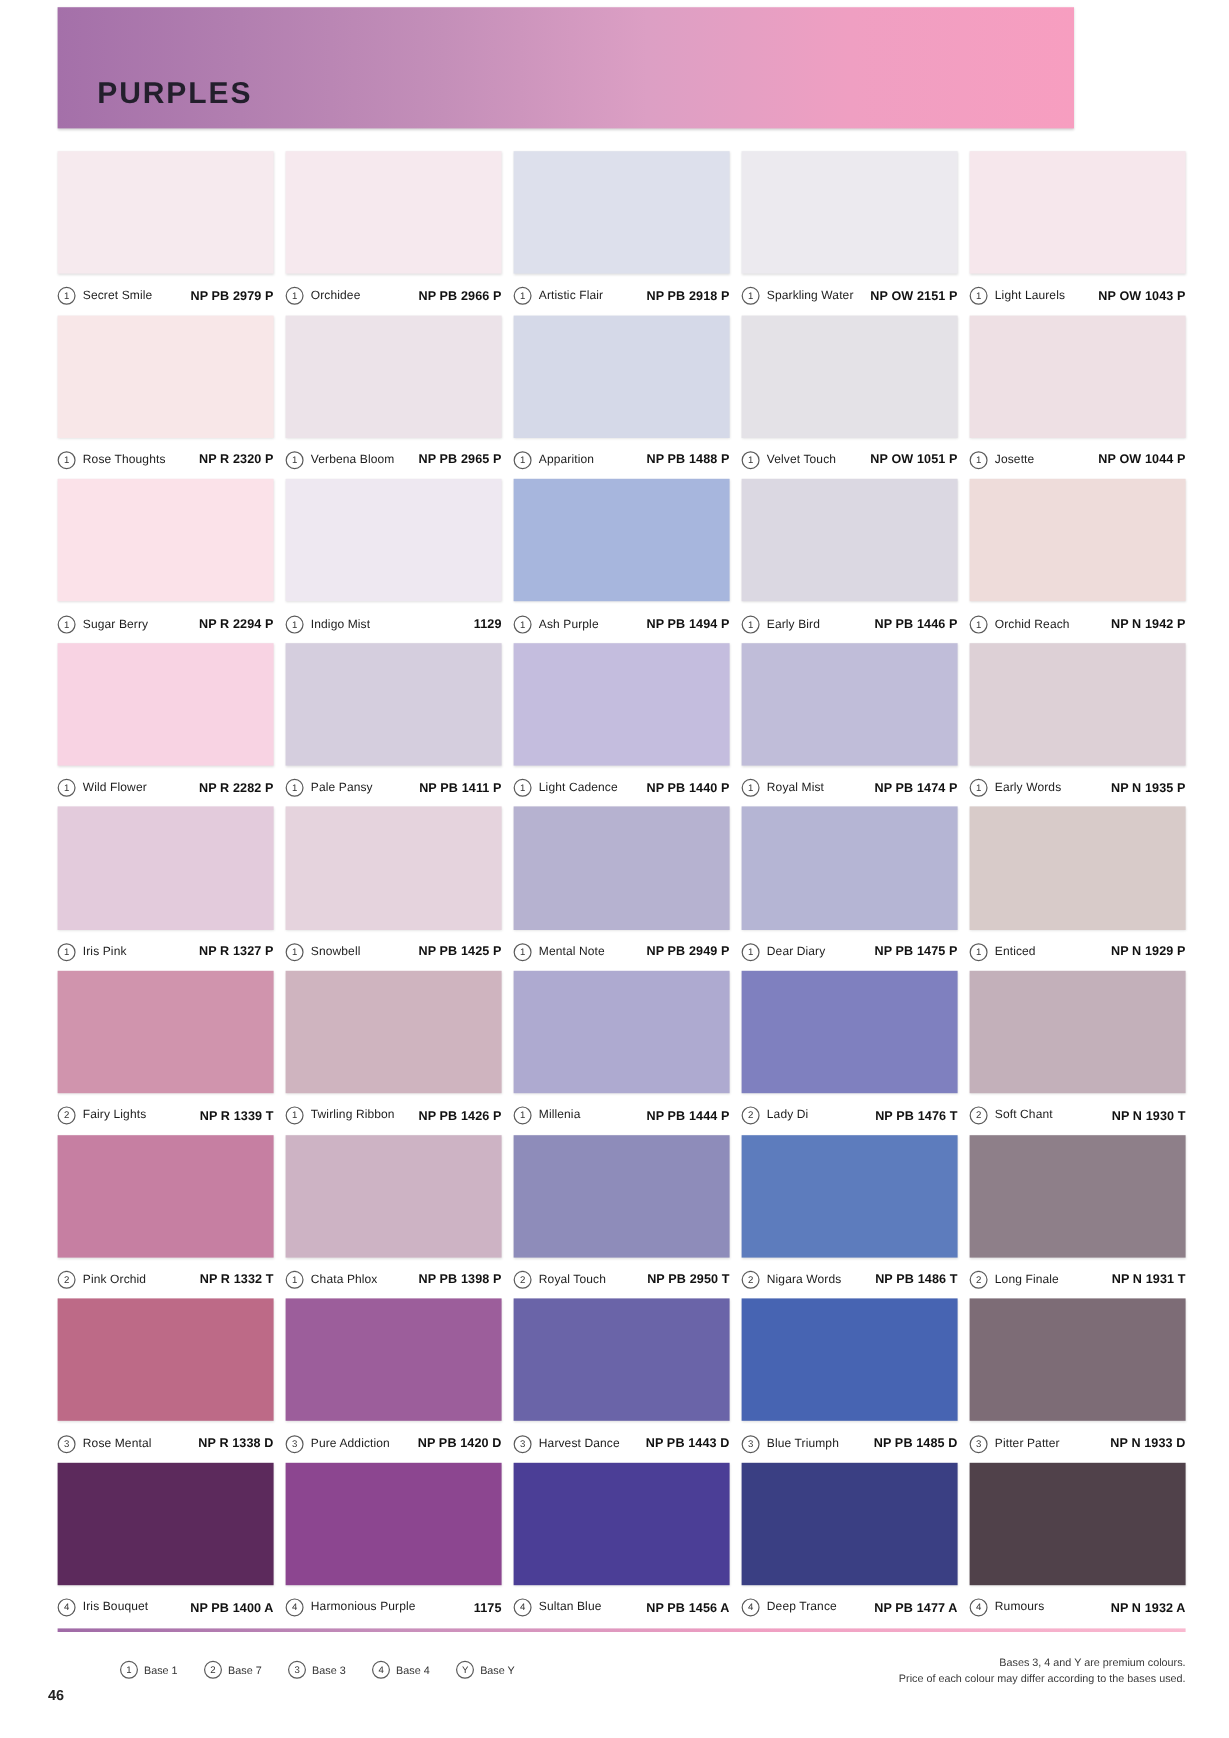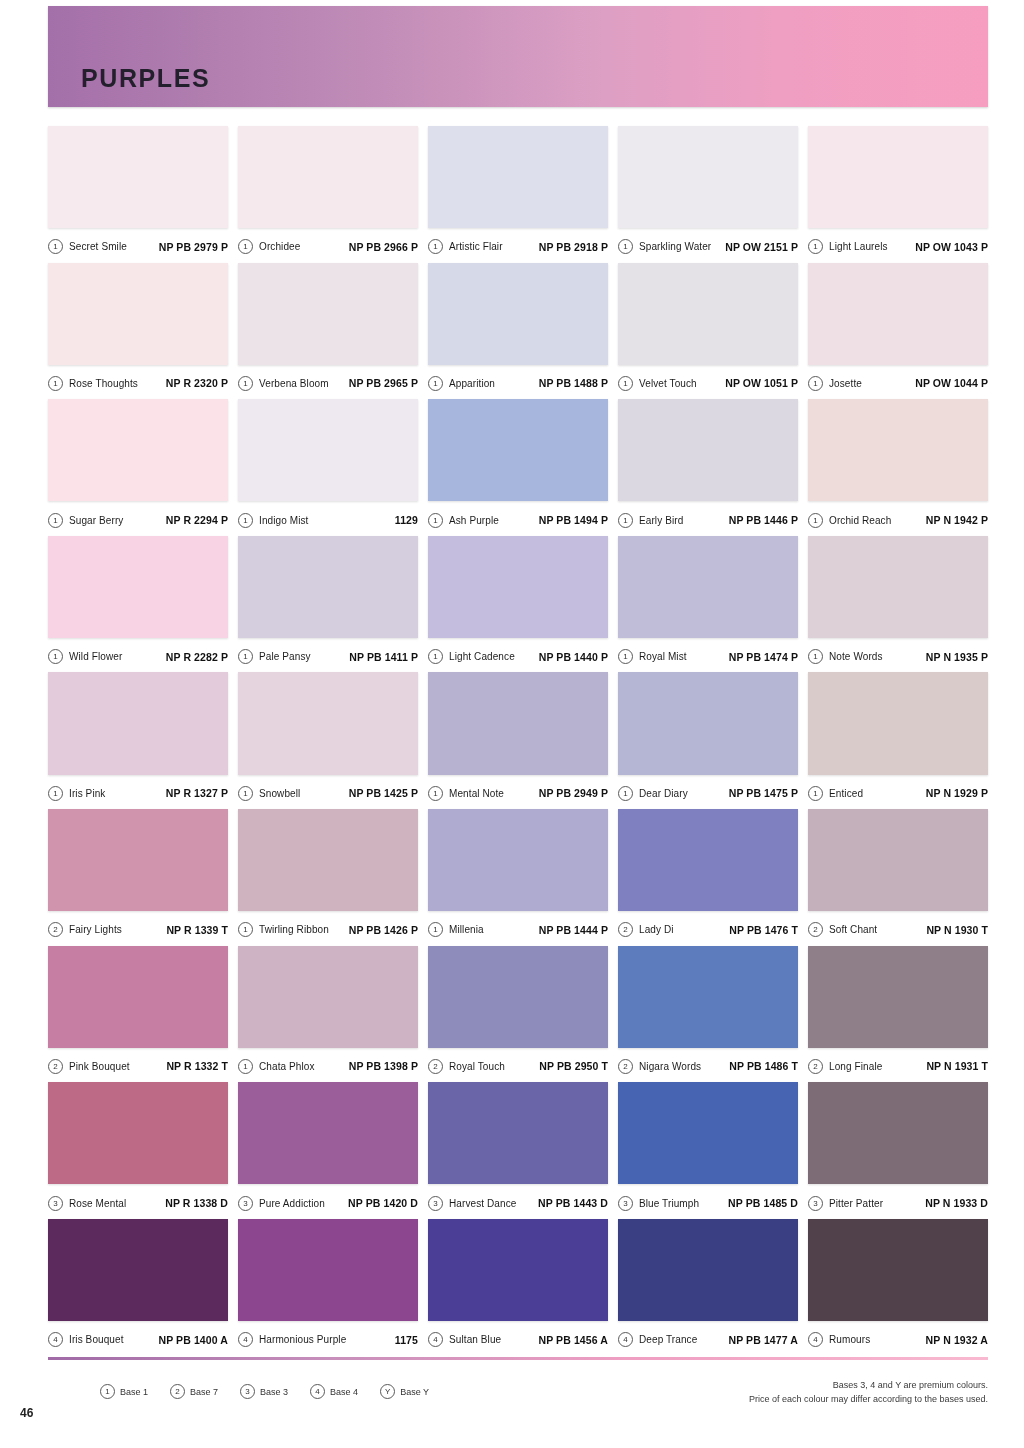--- a/index.html
+++ b/index.html
@@ -14,21 +14,21 @@
     color: #1a1a1a;
     position: relative;
     overflow: hidden;
   }
 
   
   #header-banner {
     position: absolute;
     left: 48px;
     top: 6px;
-    width: 940px;
+    width: 847px;
     height: 101px;
     background: linear-gradient(to right, #a470a9 0%, #b27fb0 18%, #c48fb9 38%, #dc9fc4 58%, #ef9fc2 78%, #f79ec0 100%);
     box-shadow: 0 1px 2px rgba(0,0,0,0.18);
   }
   #header-title {
     position: absolute;
     left: 33px;
     bottom: 14px;
     font-size: 25px;
     font-weight: bold;
@@ -134,21 +134,21 @@
     position: absolute;
     right: 36px;
     top: 1378px;
     text-align: right;
     font-size: 9px;
     line-height: 14px;
     color: #3a3a3a;
   }
   #page-number {
     position: absolute;
-    left: 20px;
+    left: 40px;
     top: 1406px;
     font-size: 12px;
     font-weight: bold;
     color: #222;
   }
 </style>
 </head>
 <body>
 
 <div id="header-banner">
@@ -305,21 +305,21 @@
       <div class="swatch-label">
         <span class="base-badge">1</span>
         <span class="swatch-name">Royal Mist</span>
         <span class="swatch-code">NP PB 1474 P</span>
       </div>
     </div>
     <div class="swatch-cell">
       <div class="swatch-chip" style="background: rgb(221, 208, 214);"></div>
       <div class="swatch-label">
         <span class="base-badge">1</span>
-        <span class="swatch-name">Note Words</span>
+        <span class="swatch-name">Early Words</span>
         <span class="swatch-code">NP N 1935 P</span>
       </div>
     </div>
     <div class="swatch-cell">
       <div class="swatch-chip" style="background: rgb(227, 203, 220);"></div>
       <div class="swatch-label">
         <span class="base-badge">1</span>
         <span class="swatch-name">Iris Pink</span>
         <span class="swatch-code">NP R 1327 P</span>
       </div>
@@ -393,21 +393,21 @@
       <div class="swatch-label">
         <span class="base-badge">2</span>
         <span class="swatch-name">Soft Chant</span>
         <span class="swatch-code">NP N 1930 T</span>
       </div>
     </div>
     <div class="swatch-cell">
       <div class="swatch-chip" style="background: rgb(198, 127, 162);"></div>
       <div class="swatch-label">
         <span class="base-badge">2</span>
-        <span class="swatch-name">Pink Bouquet</span>
+        <span class="swatch-name">Pink Orchid</span>
         <span class="swatch-code">NP R 1332 T</span>
       </div>
     </div>
     <div class="swatch-cell">
       <div class="swatch-chip" style="background: rgb(205, 179, 196);"></div>
       <div class="swatch-label">
         <span class="base-badge">1</span>
         <span class="swatch-name">Chata Phlox</span>
         <span class="swatch-code">NP PB 1398 P</span>
       </div>

